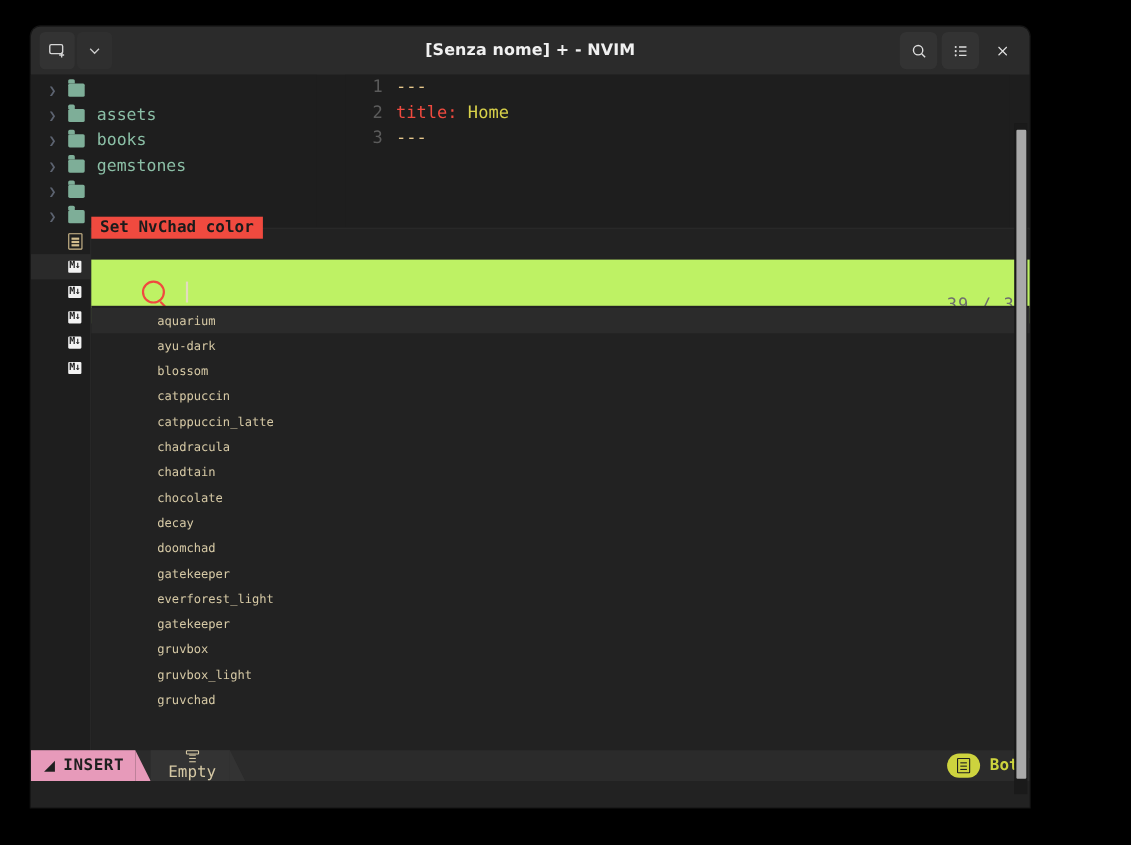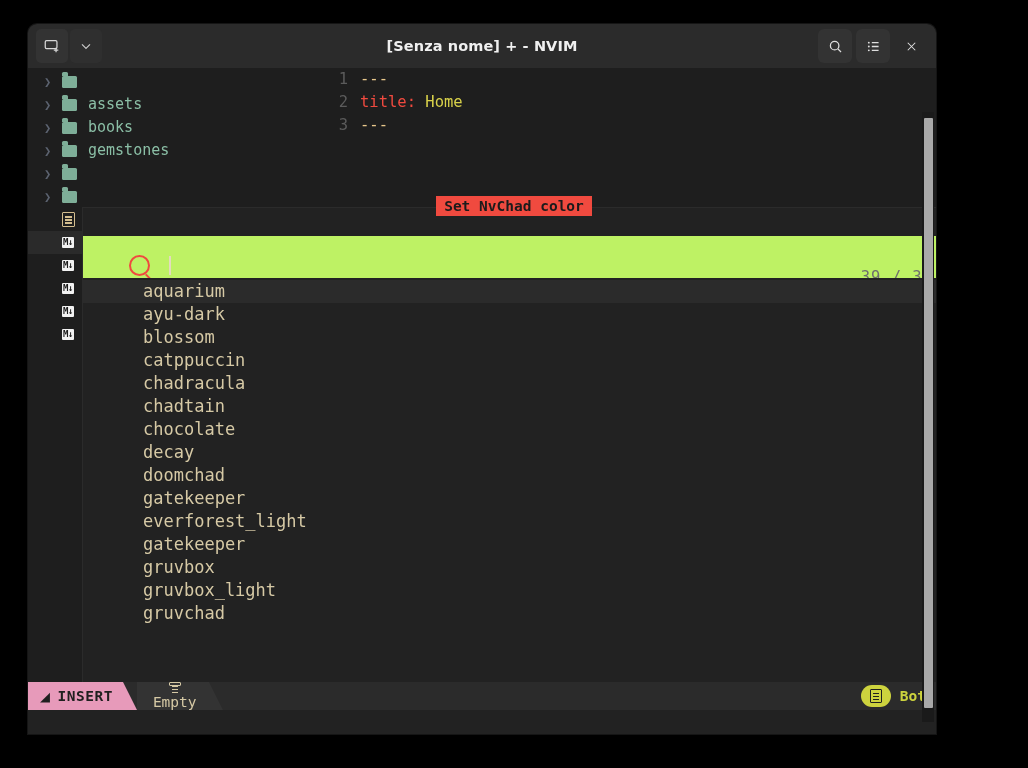--- a/index.html
+++ b/index.html
@@ -215,21 +215,20 @@
     left: 55px;
     top: 140px;
     width: 862px;
     height: 480px;
     background: #222222;
     box-shadow: 0 0 0 1px #2b2b2b;
   }
   .picker-title-wrap {
     position: absolute;
     left: 0; right: 0; top: -12px;
-    text-align: center;
     height: 20px;
   }
   .picker-title {
     display: inline-block;
     background: #f04a3f;
     color: #1b1b1b;
     font-family: "DejaVu Sans Mono", monospace;
     font-size: 14.5px;
     font-weight: bold;
     line-height: 20px;
@@ -288,21 +287,21 @@
     background: #222222;
     padding-top: 2px;
     box-sizing: border-box;
   }
   .res-row {
     height: 23px;
     line-height: 23px;
     padding-left: 60px;
     color: #d6c9a5;
     font-family: "DejaVu Sans Mono", monospace;
-    font-size: 17px;
+    font-size: 11px;
     white-space: pre;
   }
   .res-row.sel { background: #2b2b2b; }
 
   
   .statusline {
     position: absolute;
     left: 0; right: 0;
     bottom: 24px;
     height: 28px;
@@ -592,20 +591,21 @@
             <span class="caret"></span>
             <span style="color:#d6c9a5;font-size:15.5px;"></span>
           </div>
           <div class="counter">39 / 39</div>
         </div>
         <div class="results">
           <div class="res-row sel">aquarium</div>
           <div class="res-row">ayu-dark</div>
           <div class="res-row">blossom</div>
           <div class="res-row">catppuccin</div>
+          <div class="res-row">catppuccin_latte</div>
           <div class="res-row">chadracula</div>
           <div class="res-row">chadtain</div>
           <div class="res-row">chocolate</div>
           <div class="res-row">decay</div>
           <div class="res-row">doomchad</div>
           <div class="res-row">gatekeeper</div>
           <div class="res-row">everforest_light</div>
           <div class="res-row">gatekeeper</div>
           <div class="res-row">gruvbox</div>
           <div class="res-row">gruvbox_light</div>

